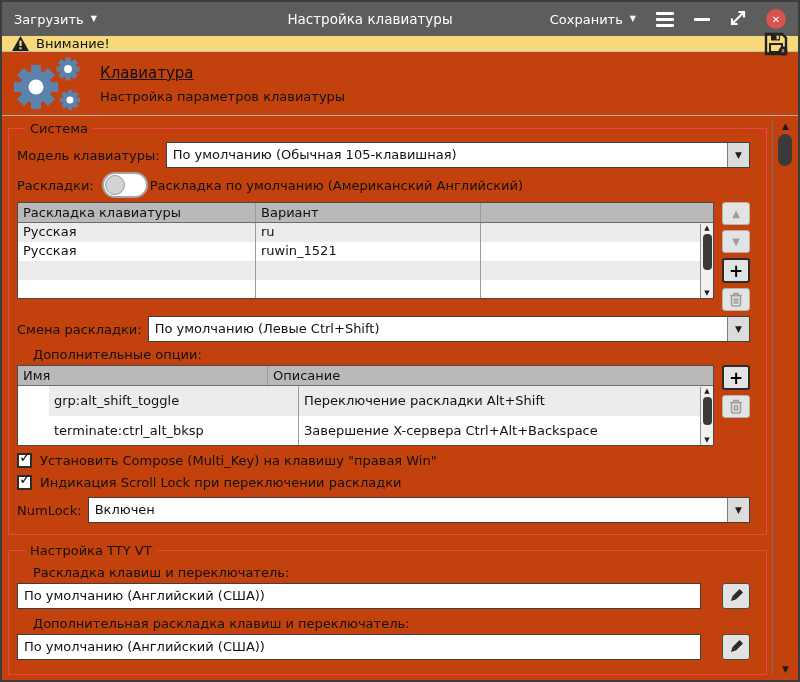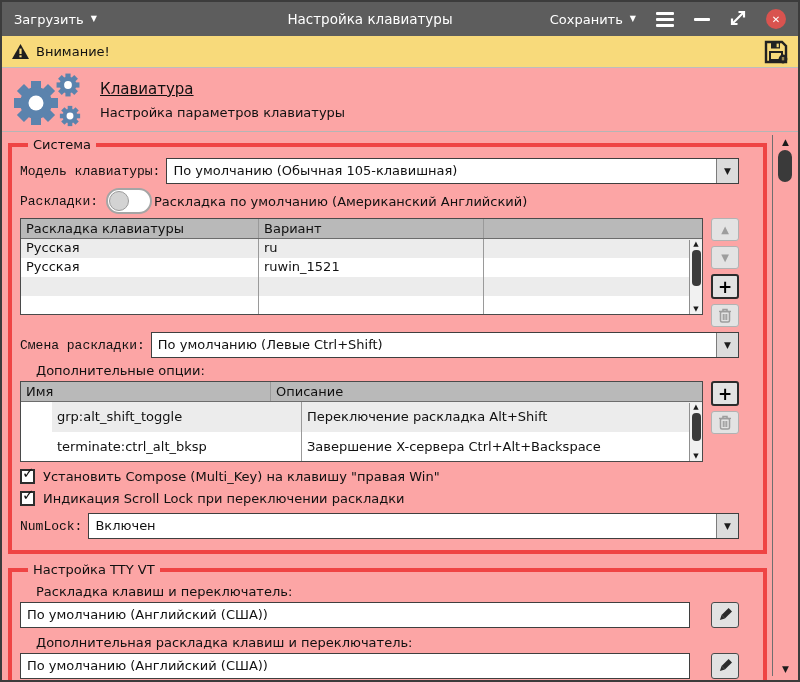--- a/index.html
+++ b/index.html
@@ -1,51 +1,51 @@
 <!DOCTYPE html>
 <html><head>
 <meta charset="utf-8">
 <style>
   * { box-sizing: border-box; margin: 0; padding: 0; }
   html,body { width:800px; height:682px; }
   body { font-family:"DejaVu Sans","Liberation Sans",sans-serif; font-size:13px; color:#111; background:#fff; }
-  .window { width:800px; height:682px; border:2px solid #3c3c3c; display:flex; flex-direction:column; background:#fca5a5; }
+  .window { width:800px; height:682px; border:2px solid #3c3c3c; display:flex; flex-direction:column; background:#c2410c; }
 
   
   .titlebar { height:34px; flex:0 0 auto; background:#5d5d5d; color:#fff; display:flex; align-items:center; padding:0 12px; }
   .tb-left { display:flex; align-items:center; gap:7px; width:210px; cursor:default; }
   .tb-title { flex:1; text-align:center; font-size:13.5px; }
   .tb-right { width:270px; display:flex; align-items:center; justify-content:flex-end; gap:20px; }
   .menu-arrow { font-size:8px; line-height:1; }
   .savemenu { display:flex; align-items:center; gap:7px;justify-content:flex-end; }
   .hamburger { display:flex; flex-direction:column; gap:3px; }
   .hamburger i { display:block; width:18px; height:3px; background:#fff; border-radius:1px; }
   .minimize { width:16px; height:3px; background:#fff; border-radius:1px; }
   .closebtn { width:20px; height:20px; border-radius:50%; background:#d9534f; color:#fff; display:flex; align-items:center; justify-content:center; font-size:10px; font-weight:bold; }
 
   
-  .warnbar { height:32px; flex:0 0 auto; background:#f8da7b; border-bottom:1px solid #bdbdbd; display:flex; align-items:center; padding:0 10px; }
+  .warnbar { height:16px; flex:0 0 auto; background:#f8da7b; border-bottom:1px solid #bdbdbd; display:flex; align-items:center; padding:0 10px; }
   .warnbar .wtext { margin-left:7px; }
   .warn-save { margin-left:auto; display:flex; align-items:center; }
 
   
   .apphead { height:64px; flex:0 0 auto; display:flex; align-items:center; padding:0 8px; border-bottom:1px solid #b5b5b5; }
   .apphead .txt { margin-left:14px; }
   .apphead .t1 { font-size:15px; margin-bottom:7px;text-decoration:underline; }
   .apphead .t2 { font-size:13px; }
 
   
   .main { flex:1; display:flex; padding:3px 0 4px 6px; overflow:hidden; }
   .content { flex:1; min-width:0; padding-right:3px; }
 
-  fieldset { border:4px solid #ef4444; margin:2px 2px 8px 0; padding:2px 24px 7px 8px; }
+  fieldset { border:1px solid #ef4444; margin:2px 2px 8px 0; padding:2px 16px 7px 8px; }
   legend { padding:0 5px; margin-left:8px; }
 
   .frow { display:flex; align-items:center; margin:4px 0; }
-  .frow .lbl { margin-right:6px; white-space:nowrap;font-family:Liberation Mono, monospace; }
+  .frow .lbl { margin-right:6px; white-space:nowrap; }
   .combo { flex:1; height:26px; border:1px solid #3f3f3f; background:#fff; display:flex; align-items:stretch; min-width:0; }
   .combo-text { flex:1; padding:0 6px; line-height:24px; white-space:nowrap; overflow:hidden; }
   .combo-btn { width:22px; flex:0 0 auto; background:#dcdcdc; border-left:1px solid #7c7c7c; display:flex; align-items:center; justify-content:center; font-size:9px; color:#1c1c1c; }
 
   .toggle { width:46px; height:26px; flex:0 0 auto; border:2px solid #a5a5a5; border-radius:14px; background:#fff; position:relative; margin:0 2px; }
   .knob { position:absolute; left:1px; top:1px; width:20px; height:20px; border-radius:50%; background:#d3d3d3; border:1px solid #9b9b9b; }
 
   .tablewrap { display:flex; align-items:flex-start; gap:8px; margin:3px 0 5px 0; }
   .dtable { position:relative; flex:1; min-width:0; border:1px solid #4a4a4a; background:#fff; overflow:hidden; }
   .dtable.t1 { height:97px; }
@@ -269,21 +269,21 @@
         <div class="sublbl">Дополнительные опции:</div>
 
         <div class="tablewrap">
           <div class="dtable t2">
               <div class="thead">
                 <div class="tcell">Имя</div>
                 <div class="tcell">Описание</div>
               </div>
             <div class="trow">
                 <div class="tcell">grp:alt_shift_toggle</div>
-                <div class="tcell">Переключение раскладка Alt+Shift</div>
+                <div class="tcell">Переключение раскладки Alt+Shift</div>
               </div>
               <div class="trow">
                 <div class="tcell">terminate:ctrl_alt_bksp</div>
                 <div class="tcell">Завершение X-сервера Ctrl+Alt+Backspace</div>
               </div>
               <div class="isb">
               <span class="sb-ar">▲</span>
               <span class="sb-track">
                   <span class="sb-thumb"></span>
                 </span>

